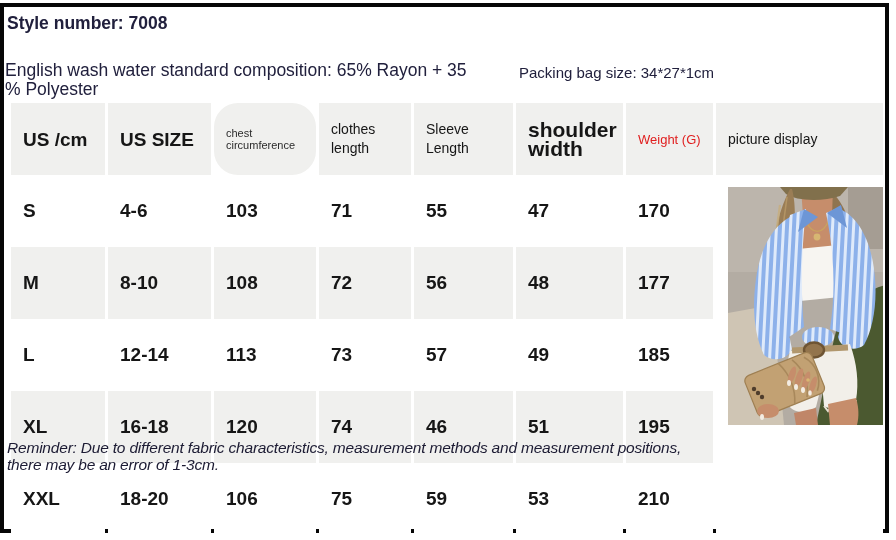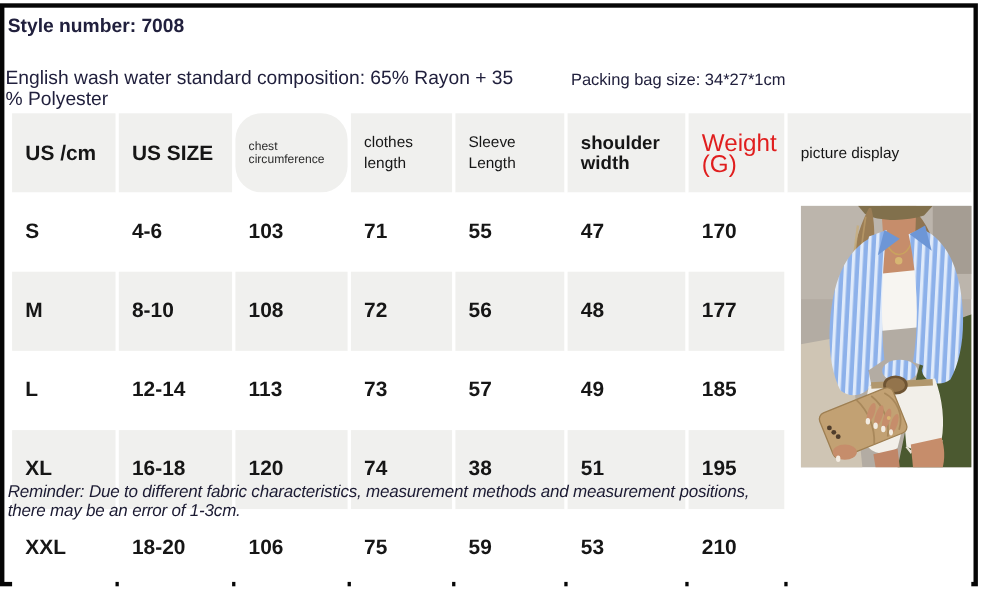--- a/index.html
+++ b/index.html
@@ -23,21 +23,21 @@
     border-collapse:separate;border-spacing:3px 0;table-layout:fixed;
     color:#161616;
   }
   th,td{text-align:left;vertical-align:middle;padding:12px;overflow:hidden;}
   thead th{
     height:48px;background:#f0f0ee;font-weight:normal;
     font-size:14px;line-height:19px;white-space:pre-line;
   }
   th.bold{font-size:19px;font-weight:bold;}
   th.small{font-size:11px;line-height:12px;color:#2b2b2b;border-radius:24px;}
-  th.red{font-size:22px;color:#e01e1e;}
+  th.red{font-size:13px;color:#e01e1e;}
   tbody td{height:48px;font-size:19px;background:#ffffff;font-weight:bold;}
   tbody tr:nth-child(even) td{background:#f0f0ee;}
   td.bold{font-weight:bold;}
   td.pic{background:#ffffff !important;vertical-align:top;}
   td.pic svg{display:block;margin:0 auto;}
   .reminder{
     position:absolute;left:7px;top:440px;font-size:15.5px;line-height:16.5px;
     letter-spacing:-0.2px;white-space:pre-line;color:#1c1b33;font-style:italic;
   }
 </style>
@@ -66,21 +66,21 @@
     <thead>
       <tr>
         <th class="bold">US /cm</th>
         <th class="bold">US SIZE</th>
         <th class="small">chest
 circumference</th>
         <th>clothes
 length</th>
         <th>Sleeve
 Length</th>
-        <th class="bold" style="font-size:17px">shoulder
+        <th class="bold" style="font-size:21px">shoulder
 width</th>
         <th class="red">Weight (G)</th>
         <th>picture display</th>
       </tr>
     </thead>
     <tbody>
       <tr>
         <td class="bold">S</td>
         <td>4-6</td>
         <td>103</td>
@@ -183,21 +183,21 @@
         <td>73</td>
         <td>57</td>
         <td>49</td>
         <td>185</td>
       </tr>
       <tr>
         <td class="bold">XL</td>
         <td>16-18</td>
         <td>120</td>
         <td>74</td>
-        <td>38</td>
+        <td>46</td>
         <td>51</td>
         <td>195</td>
       </tr>
       <tr>
         <td class="bold">XXL</td>
         <td>18-20</td>
         <td>106</td>
         <td>75</td>
         <td>59</td>
         <td>53</td>

